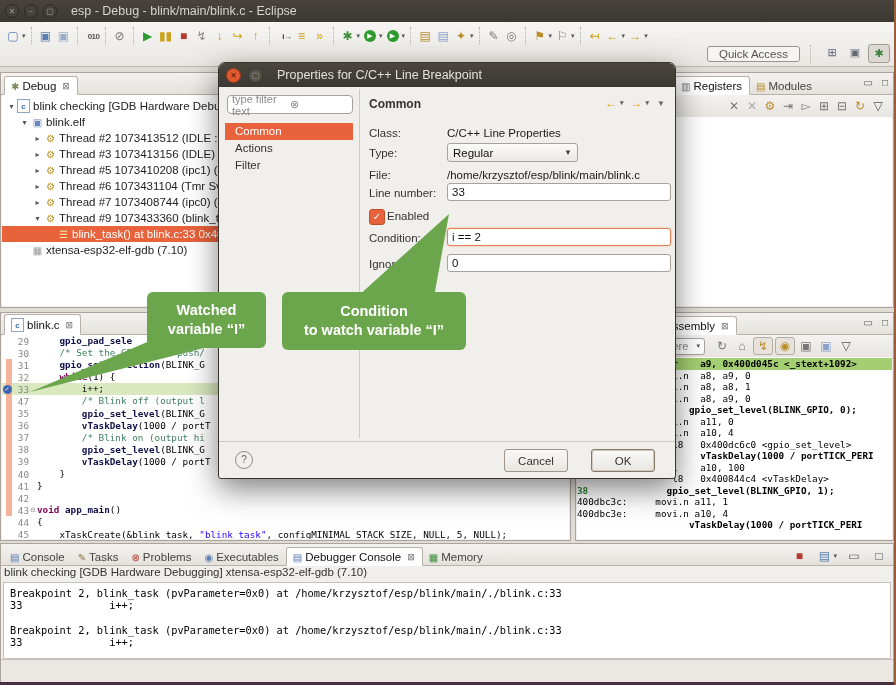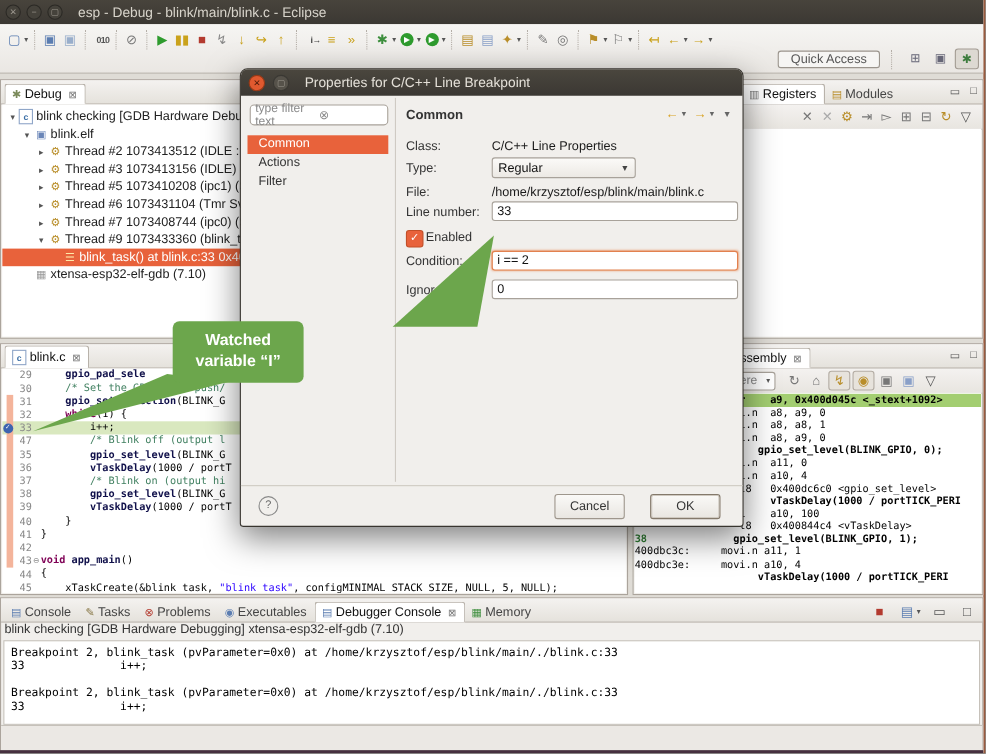--- a/index.html
+++ b/index.html
@@ -653,19 +653,23 @@
     <div class="helpc">?</div>
     <div class="btn" style="left:285px;">Cancel</div>
     <div class="btn def" style="left:372px;">OK</div>
   </div>
 
   <svg class="tails" width="896" height="685">
     <polygon points="30,392 152,340 208,347" fill="#6CA64C"></polygon>
     <polygon points="449,214 357,297 434,297" fill="#6CA64C"></polygon>
   </svg>
 
-  <div class="balloon" style="left:157px;top:292px;width:119px;height:56px;">
+  <div class="balloon" style="left:147px;top:292px;width:119px;height:56px;">
     <div>Watched</div>
     <div>variable “I”</div>
   </div>
+  <div class="balloon" style="left:282px;top:292px;width:184px;height:58px;">
+    <div>Condition</div>
+    <div>to watch variable “I”</div>
+  </div>
 
   <div class="botline"></div>
 </div>
 
 </body></html>

